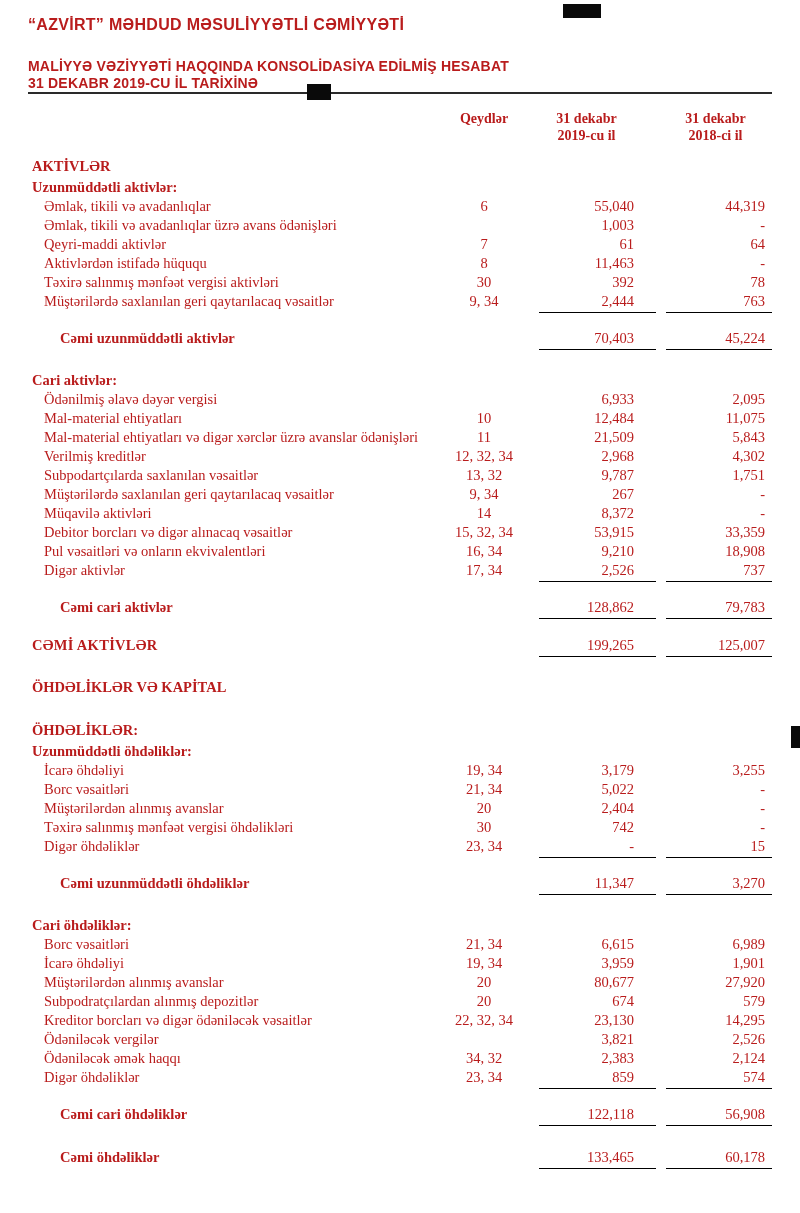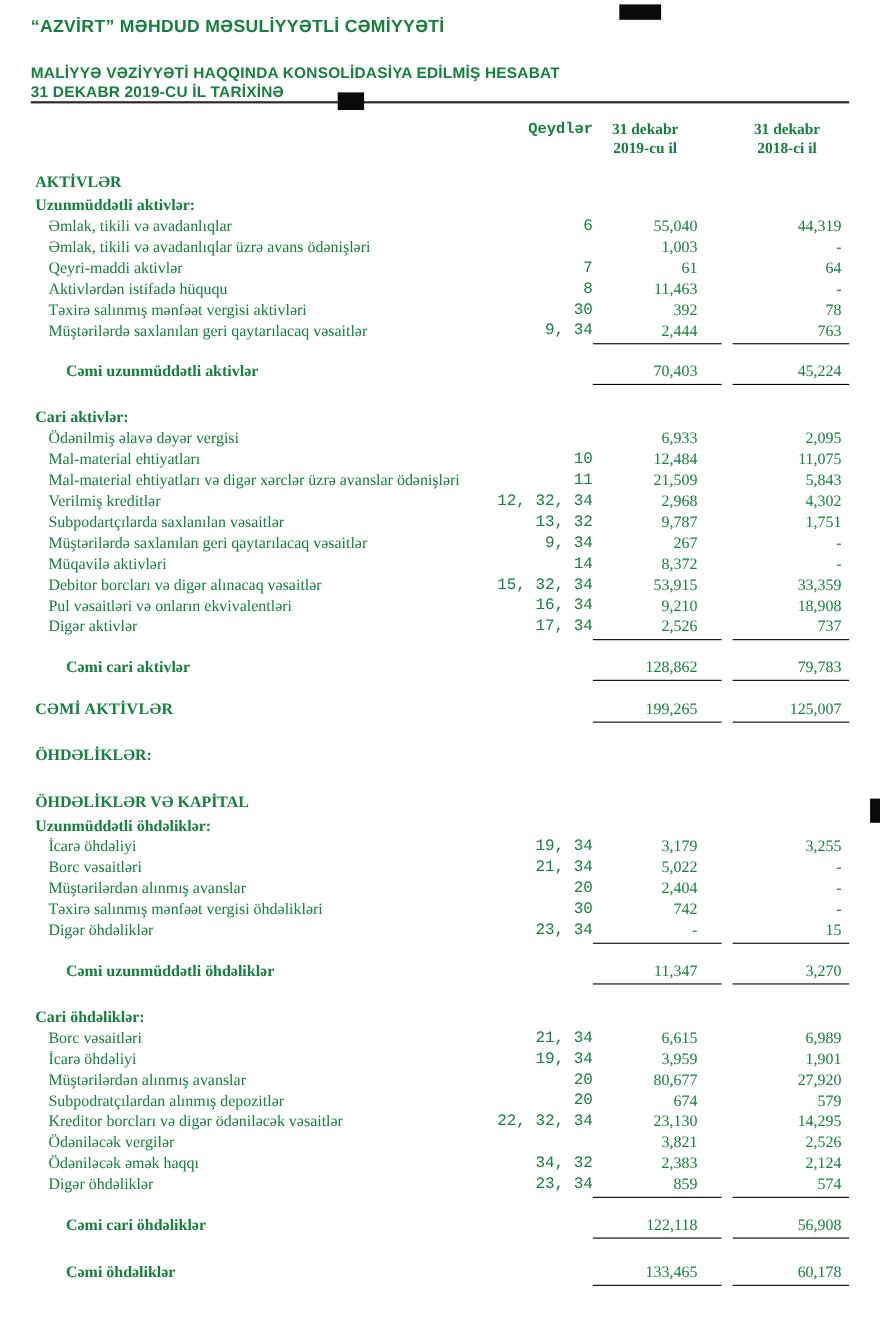--- a/index.html
+++ b/index.html
@@ -2,21 +2,21 @@
 <html><head>
 <meta charset="utf-8">
 <style>
   * { margin: 0; padding: 0; box-sizing: border-box; }
   html, body { background: #ffffff; }
   .page {
     position: relative;
     width: 800px;
     height: 1213px;
     background: #fff;
-    color: #15803d;
+    color: #b91c1c;
     font-family: "Liberation Serif", serif;
     overflow: hidden;
   }
   
   .header {
     padding: 16px 28px 0 28px;
     font-family: "Liberation Sans", sans-serif;
   }
   .company {
     font-size: 16px;
@@ -52,21 +52,21 @@
     display: flex;
     align-items: flex-start;
     line-height: 19px;
     min-height: 19px;
   }
   .row.wrap { align-items: flex-end; }
   .label { flex: 1; padding-left: 12px; }
   .section .label, .subsection .label { padding-left: 0; font-weight: bold; }
   .total .label { padding-left: 28px; font-weight: bold; }
   .grand .label { padding-left: 0; font-weight: bold; letter-spacing: .3px; }
-  .note { width: 110px; text-align: right; font-family: Liberation Mono, monospace; }
+  .note { width: 110px; text-align: center; }
   .val { text-align: right; }
   .v1 { width: 117px; padding-right: 22px; }
   .v2 { width: 106px; padding-right: 7px; margin-left: 10px; }
   .u { border-bottom: 1.5px solid #000; padding-bottom: 1px; }
   .th.val { text-align: center; }
 
   
   .section { margin-top: 12px; }
   .section:first-child { margin-top: 1px; }
   .subsection { margin-top: 2px; }
@@ -232,24 +232,24 @@
           <div class="val v1 u">128,862</div>
           <div class="val v2 u">79,783</div>
         </div>
         <div class="row grand">
           <div class="label">CƏMİ AKTİVLƏR</div>
           <div class="note"></div>
           <div class="val v1 u">199,265</div>
           <div class="val v2 u">125,007</div>
         </div>
         <div class="row section">
+          <div class="label">ÖHDƏLİKLƏR VƏ KAPİTAL</div>
+        </div>
+        <div class="row section">
           <div class="label">ÖHDƏLİKLƏR:</div>
-        </div>
-        <div class="row section">
-          <div class="label">ÖHDƏLİKLƏR VƏ KAPİTAL</div>
         </div>
         <div class="row subsection">
           <div class="label">Uzunmüddətli öhdəliklər:</div>
         </div>
         <div class="row item">
           <div class="label">İcarə öhdəliyi</div>
           <div class="note">19, 34</div>
           <div class="val v1">3,179</div>
           <div class="val v2">3,255</div>
         </div>

